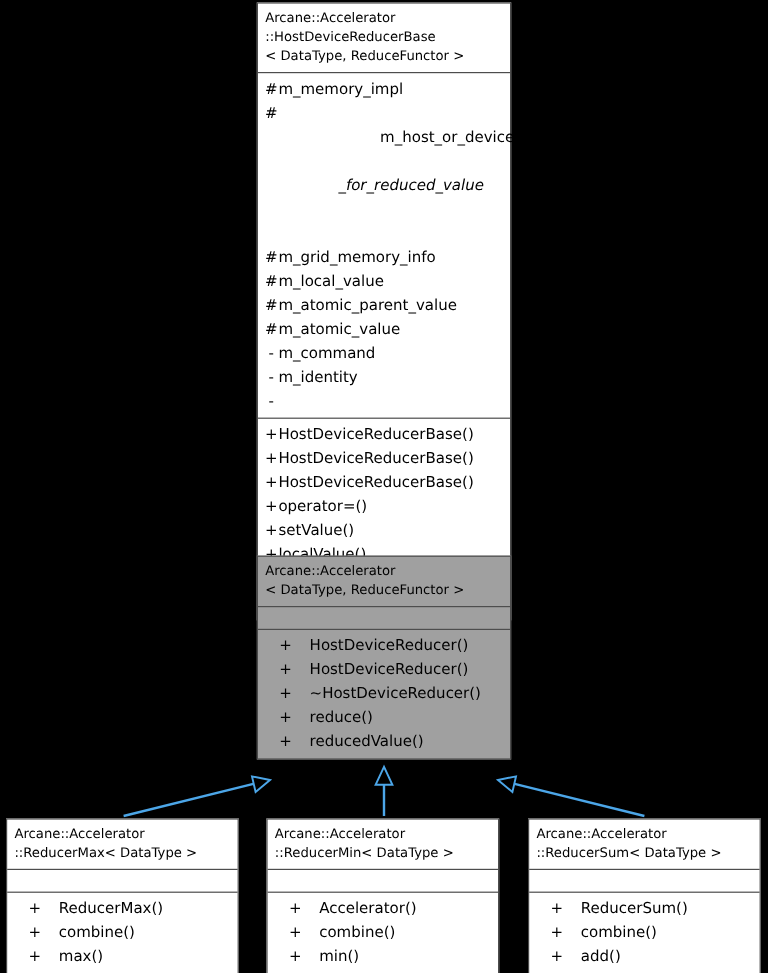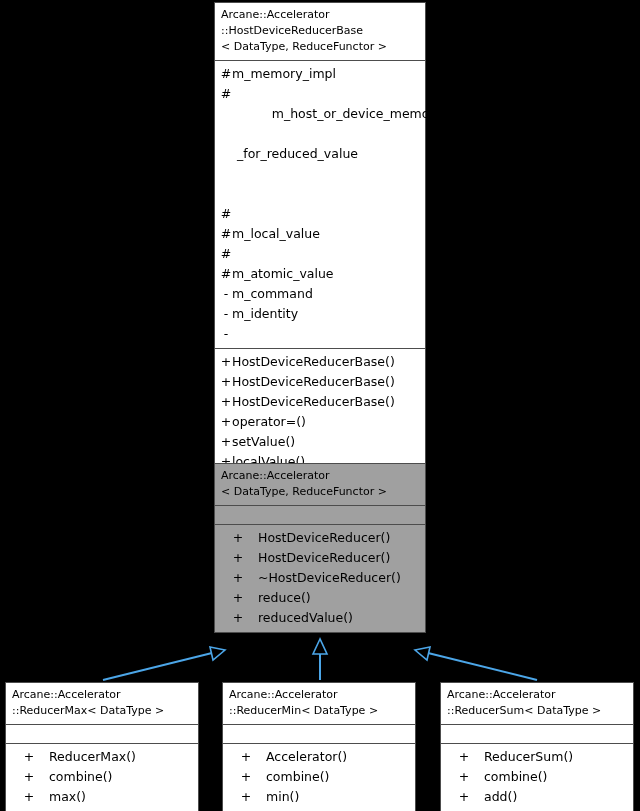--- a/index.html
+++ b/index.html
@@ -64,24 +64,26 @@
     display: inline-block;
     width: 12px;
     flex: 0 0 12px;
     text-align: center;
   }
   .member .mname {
     display: inline-block;
   }
   .member.wrap .mname {
     line-height: 20px;
+    margin-left: 45px;
   }
   .member .cont {
     display: block;
     padding-left: 5px;
+    font-style: italic;
   }
   
   .gutter-wide .member .vis {
     width: 12px;
     flex: 0 0 12px;
     margin-left: 12px;
   }
   .gutter-wide .member .mname {
     margin-left: 14px;
     text-align: center;
@@ -138,27 +140,29 @@
       </div>
       <div class="member wrap">
         <span class="vis">#</span>
         <span class="mname">
           <span>m_host_or_device_memory</span>
           <span class="cont">_for_reduced_value</span>
         </span>
       </div>
       <div class="member">
         <span class="vis">#</span>
+        <span class="mname">m_grid_memory_info</span>
       </div>
       <div class="member">
         <span class="vis">#</span>
         <span class="mname">m_local_value</span>
       </div>
       <div class="member">
         <span class="vis">#</span>
+        <span class="mname">m_atomic_parent_value</span>
       </div>
       <div class="member">
         <span class="vis">#</span>
         <span class="mname">m_atomic_value</span>
       </div>
       <div class="member">
         <span class="vis">-</span>
         <span class="mname">m_command</span>
       </div>
       <div class="member">

